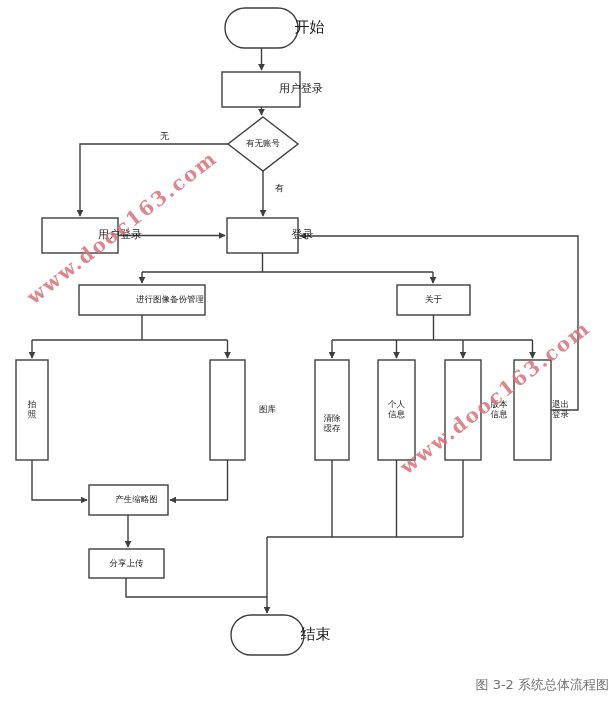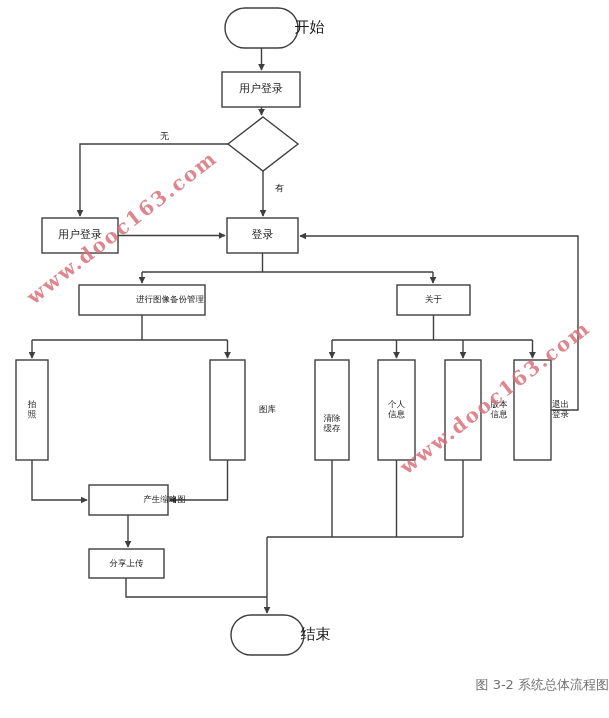--- a/index.html
+++ b/index.html
@@ -34,21 +34,21 @@
     display: flex;
     align-items: center;
     justify-content: center;
     text-align: center;
     color: #1a1a1a;
     line-height: 1.15;
     pointer-events: none;
     white-space: pre-line;
   }
   .lbl-lg { font-size: 15px; padding-left: 48px; }
-  .lbl-md { font-size: 11px; }
+  .lbl-md { font-size: 11px; margin-left: 40px; }
   .lbl-xs { font-size: 8.5px; }
   .edge-label {
     position: absolute;
     font-size: 9px;
     color: #1a1a1a;
   }
   .caption {
     position: absolute;
     left: 0;
     top: 676px;
@@ -169,20 +169,21 @@
 
       <path d="M 551 410 L 578 410 L 578 236 L 300 236" marker-end="url(#arrow)"></path>
 
     </g>
   </svg>
 
   <div class="node-label lbl-lg" style="left:225px; top:8px; width:73px; height:40px;">开始</div>
 
   <div class="node-label lbl-md" style="left:222px; top:72px; width:78px; height:35px;">用户登录</div>
 
+  <div class="node-label lbl-xs" style="left:228px; top:130px; width:70px; height:28px;">有无账号</div>
 
   <div class="node-label lbl-md" style="left:42px; top:218px; width:76px; height:35px;">用户登录</div>
 
   <div class="node-label lbl-md" style="left:227px; top:218px; width:71px; height:35px;">登录</div>
 
   <div class="node-label lbl-xs" style="left:79px; top:285px; width:126px; height:30px;margin-left:28px;">进行图像备份管理</div>
 
   <div class="node-label lbl-xs" style="left:397px; top:285px; width:73px; height:30px;border-radius:9px;">关于</div>
 
   <div class="node-label lbl-xs" style="left:16px; top:360px; width:32px; height:100px;">拍
@@ -195,21 +196,21 @@
 
   <div class="node-label lbl-xs" style="left:378px; top:360px; width:37px; height:100px;">个人
 信息</div>
 
   <div class="node-label lbl-xs" style="left:445px; top:360px; width:36px; height:100px;padding-left:36px;">版本
 信息</div>
 
   <div class="node-label lbl-xs" style="left:514px; top:360px; width:37px; height:100px;padding-left:28px;">退出
 登录</div>
 
-  <div class="node-label lbl-xs" style="left:89px; top:485px; width:95px; height:30px;padding-left:28px;">产生缩略图</div>
+  <div class="node-label lbl-xs" style="left:89px; top:485px; width:95px; height:30px;">产生缩略图</div>
 
   <div class="node-label lbl-xs" style="left:89px; top:549px; width:75px; height:29px;">分享上传</div>
 
   <div class="node-label lbl-lg" style="left:231px; top:615px; width:73px; height:40px;">结束</div>
 
   <div class="edge-label" style="left:160px; top:130px;">无</div>
 
   <div class="edge-label" style="left:275px; top:182px;">有</div>
 
   <div class="watermark wm1">www.dooc163.com</div>

